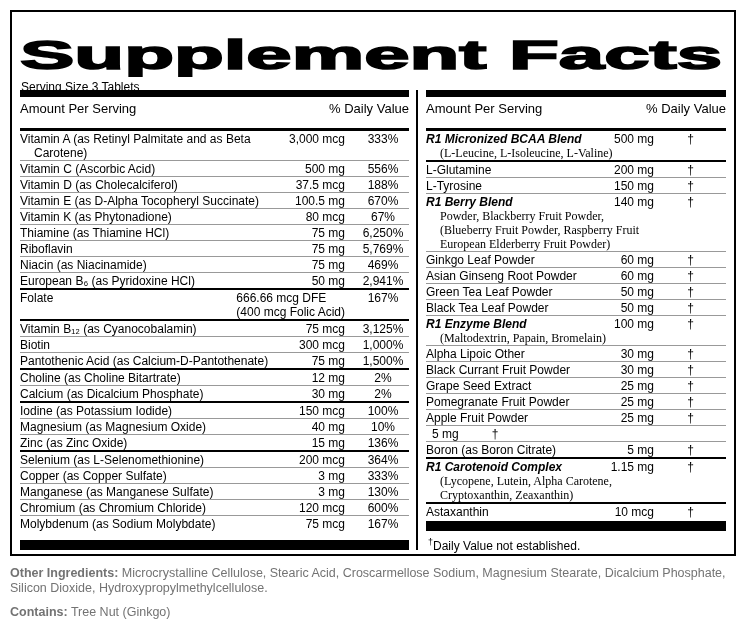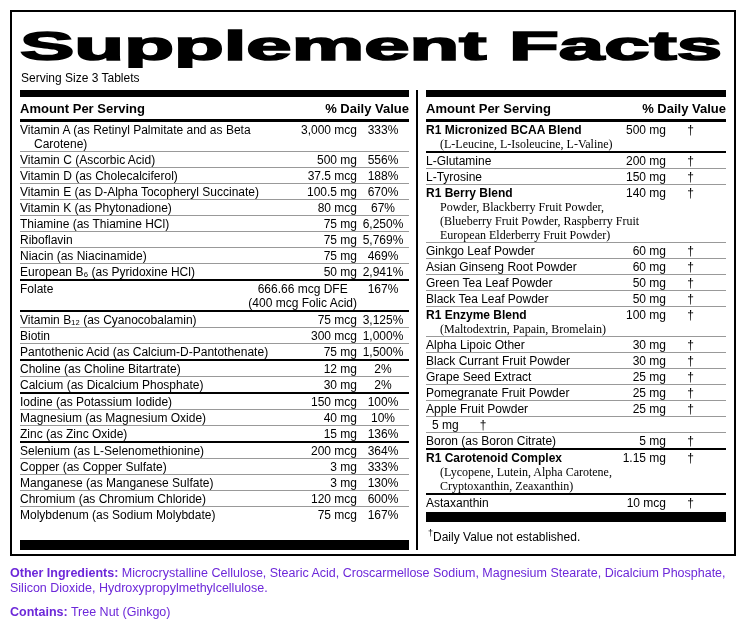--- a/index.html
+++ b/index.html
@@ -4,54 +4,54 @@
 <style>
   html,body { margin:0; padding:0; }
   body {
     width:746px; height:620px; background:#ffffff; color:#000;
     font-family:"Liberation Sans", sans-serif; position:relative; overflow:hidden;
   }
   .label-box {
     position:absolute; left:10px; top:10px; width:726px; height:546px;
     border:2px solid #000; box-sizing:border-box; background:#fff;
   }
-  .title-wrap { padding:12px 8px 0 8px; }
+  .title-wrap { padding:21px 8px 0 8px; }
   .title-svg { display:block; width:706px; height:44px; }
   .serving { font-size:12px; margin:3px 0 0 1px; }
   .facts-table {
     position:absolute; left:8px; right:8px; top:78px; bottom:4px;
     display:flex;
   }
   .col { display:flex; flex-direction:column; box-sizing:border-box; }
   .col-left  { width:396px; padding-right:7px; }
   .col-right { flex:1; border-left:2px solid #000; padding-left:8px; }
   .thick-bar { height:7px; background:#000; flex:0 0 auto; }
   .col-header {
     display:flex; justify-content:space-between; align-items:flex-end;
-    font-weight:bold; font-size:13px; padding:4px 0 3px 0;
+    font-weight:normal; font-size:13px; padding:4px 0 12px 0;
     border-bottom:3px solid #000; flex:0 0 auto;
   }
   .rows { flex:0 0 auto; }
   .row { font-size:12px; line-height:14px; padding:1px 0 0 0; border-bottom:1px solid #999; }
   .row.sep-medium { border-bottom:2px solid #000; }
   .rows .row:last-child { border-bottom:none; }
-  .row-main { display:flex; align-items:flex-start; }
+  .row-main { display:flex; align-items:flex-start;gap:12px; }
   .cell-name { flex:1 1 auto; padding-left:14px; text-indent:-14px; }
-  .cell-name.bold { font-weight:bold; }
-  .cell-amount { flex:0 0 auto; margin-left:6px; text-align:center; white-space:nowrap; }
+  .cell-name.bold { font-weight:bold;font-style:italic; }
+  .cell-amount { flex:0 0 auto; margin-left:6px; text-align:left; white-space:nowrap; }
   .cell-dv { flex:0 0 52px; text-align:center; white-space:nowrap; }
   .col-right .cell-dv { flex:0 0 60px; padding-right:11px; box-sizing:border-box; }
   .sub-line { padding-left:14px; white-space:nowrap;font-family:Liberation Serif, serif; }
   .bar-bottom { height:10px; background:#000; flex:0 0 auto; margin-top:2px; }
   .col-left .bar-bottom { margin-top:auto; }
   .footnote { font-size:12px; padding:6px 0 0 2px; }
   .footnote sup { font-size:9px; }
   .below-box {
     position:absolute; left:10px; top:566px; width:728px;
-    font-size:12.5px; line-height:15px; color:#6d28d9;
+    font-size:12.5px; line-height:15px; color:#737373;
   }
   .contains-line { margin-top:9px; }
   b { font-weight:bold; }
 </style>
 </head>
 <body>
 
 <div class="label-box">
   <div class="title-wrap">
     <svg class="title-svg" viewBox="0 0 706 44">

